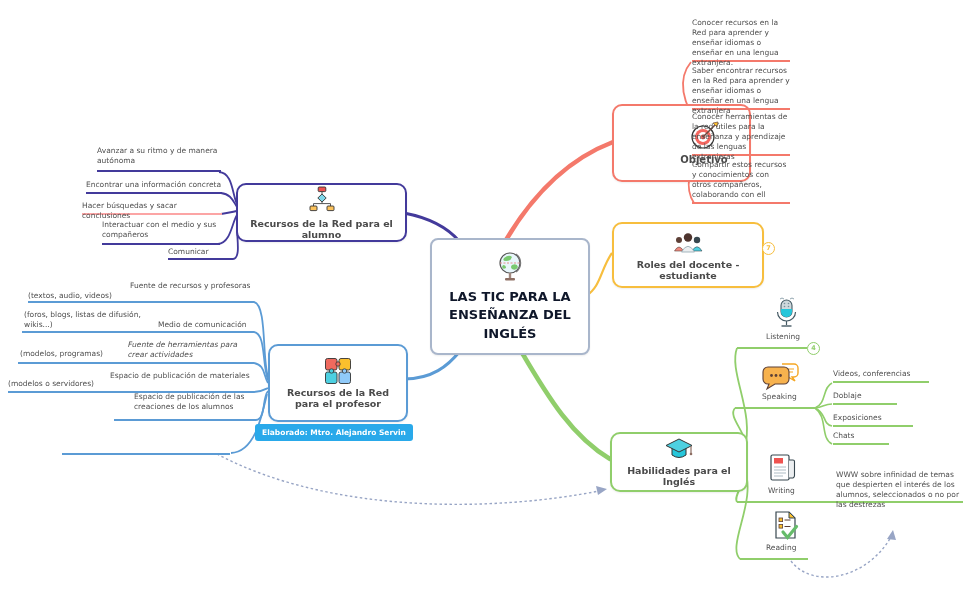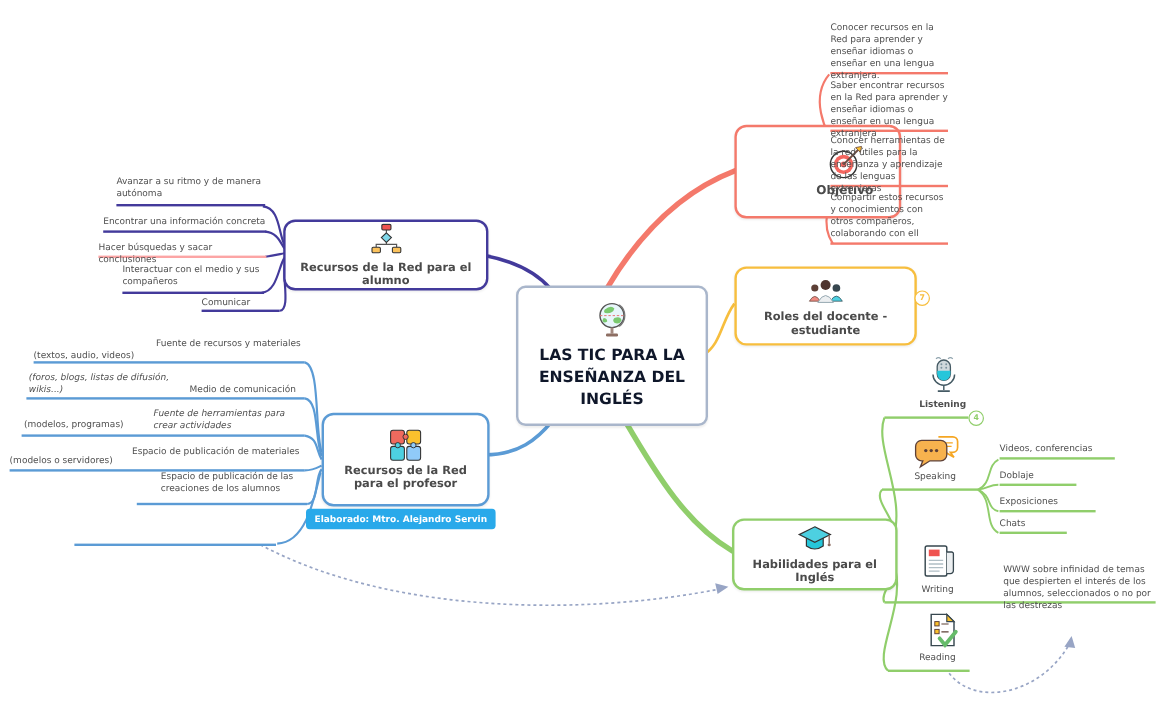--- a/index.html
+++ b/index.html
@@ -137,21 +137,21 @@
     <rect x="9" y="4" width="11" height="17" rx="5.5" fill="#cfd8dc" stroke="#455a64" stroke-width="1.1"></rect>
     <path d="M9,13 h11 v2.5 a5.5,5.5 0 0 1 -11,0 Z" fill="#26c6da"></path>
     <circle cx="12.5" cy="7.5" r="0.8" fill="#78909c"></circle>
       <circle cx="16.5" cy="7.5" r="0.8" fill="#78909c"></circle>
     <circle cx="12.5" cy="10.5" r="0.8" fill="#78909c"></circle>
       <circle cx="16.5" cy="10.5" r="0.8" fill="#78909c"></circle>
     <path d="M5.5,16 a9,9 0 0 0 18,0" stroke="#455a64" stroke-width="1.2" fill="none"></path>
     <line x1="14.5" y1="25" x2="14.5" y2="29" stroke="#455a64" stroke-width="1.2"></line>
     <line x1="9.5" y1="30" x2="19.5" y2="30" stroke="#455a64" stroke-width="1.4"></line>
   </svg>
-  <div class="item" style="left:766px;top:332px;width:45px;font-weight:bold;">Listening</div>
+  <div class="item" style="left:766px;top:332px;width:45px;">Listening</div>
   <div class="uline" style="left:737px;top:347px;width:70px;border-bottom:2px solid #90ce6b;"></div>
   <div class="badge-circ" style="left:807px;top:342px;border:1.2px solid #90ce6b;color:#90ce6b;">4</div>
 
   <svg class="icon" style="position:absolute;left:760px;top:360px;z-index:2;" width="42" height="36" viewBox="0 0 42 36">
     <path d="M22,4 h12 a4,4 0 0 1 4,4 v5 a4,4 0 0 1 -4,4 h-2 l3,4 -7,-4 h-6" fill="#fff" stroke="#f5a623" stroke-width="1.4"></path>
     <path d="M28,9 h6 M28,12 h5" stroke="#f5a623" stroke-width="1"></path>
     <path d="M8,7 h16 a5,5 0 0 1 5,5 v7 a5,5 0 0 1 -5,5 h-9 l-8,5 2,-5 h-1 a5,5 0 0 1 -5,-5 v-7 a5,5 0 0 1 5,-5 Z" fill="#f7b24e" stroke="#5d4037" stroke-width="1.1"></path>
     <circle cx="11.5" cy="15.5" r="1.4" fill="#5d4037"></circle>
       <circle cx="16" cy="15.5" r="1.4" fill="#5d4037"></circle>
       <circle cx="20.5" cy="15.5" r="1.4" fill="#5d4037"></circle>
@@ -208,26 +208,26 @@
       <rect x="15" y="15" width="11.5" height="11.5" rx="2" fill="#90caf9" stroke="#333" stroke-width="0.9"></rect>
       <circle cx="14" cy="7" r="2.2" fill="#ef6a5e" stroke="#333" stroke-width="0.8"></circle>
       <circle cx="20.5" cy="14" r="2.2" fill="#90caf9" stroke="#333" stroke-width="0.8"></circle>
       <circle cx="7.5" cy="14" r="2.2" fill="#4dd0e1" stroke="#333" stroke-width="0.8"></circle>
     </svg>
     <div class="lbl" style="font-size:9.5px;margin:2px 0 0 10px;text-align:center;width:116px;">Recursos de la Red para el profesor</div>
   </div>
   <div class="credit" style="left:255px;top:424px;width:158px;height:17px;">Elaborado: Mtro. Alejandro Servin Gomez</div>
 
   <div class="uline" style="left:28px;top:301px;width:226px;border-bottom:2px solid #5b9bd5;"></div>
-  <div class="item" style="left:130px;top:281px;width:128px;">Fuente de recursos y materiales</div>
+  <div class="item" style="left:130px;top:281px;width:128px;">Fuente de recursos y profesoras</div>
   <div class="item" style="left:28px;top:291px;width:110px;">(textos, audio, videos)</div>
 
   <div class="uline" style="left:22px;top:331px;width:232px;border-bottom:2px solid #5b9bd5;"></div>
   <div class="item" style="left:158px;top:320px;width:98px;">Medio de comunicación</div>
-  <div class="item" style="left:24px;top:310px;width:120px;font-style:italic;">(foros, blogs, listas de difusión, wikis...)</div>
+  <div class="item" style="left:24px;top:310px;width:120px;">(foros, blogs, listas de difusión, wikis...)</div>
 
   <div class="uline" style="left:18px;top:362px;width:236px;border-bottom:2px solid #5b9bd5;"></div>
   <div class="item" style="left:128px;top:340px;width:124px;font-style:italic;">Fuente de herramientas para crear actividades</div>
   <div class="item" style="left:20px;top:349px;width:92px;">(modelos, programas)</div>
 
   <div class="uline" style="left:8px;top:391px;width:246px;border-bottom:2px solid #5b9bd5;"></div>
   <div class="item" style="left:110px;top:371px;width:148px;">Espacio de publicación de materiales</div>
   <div class="item" style="left:8px;top:379px;width:94px;">(modelos o servidores)</div>
 
   <div class="uline" style="left:114px;top:419px;width:142px;border-bottom:2px solid #5b9bd5;"></div>

